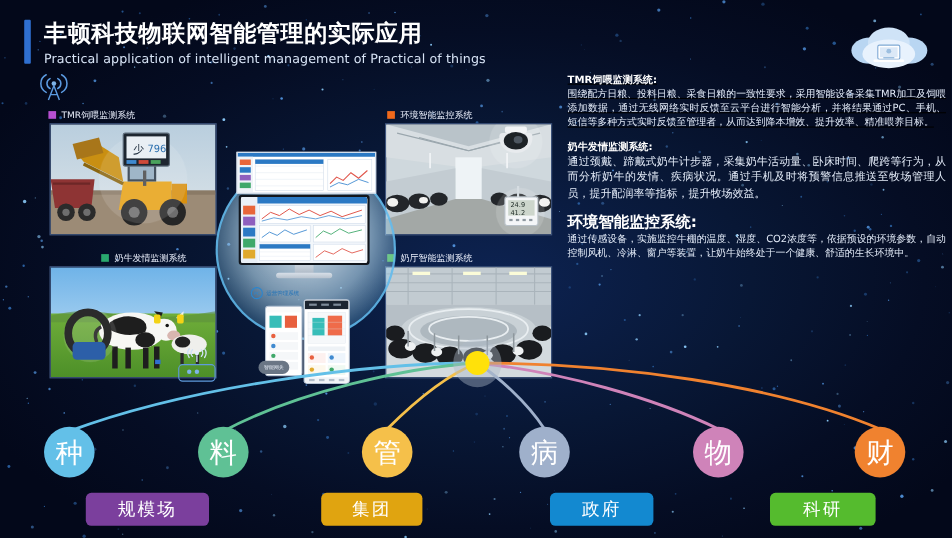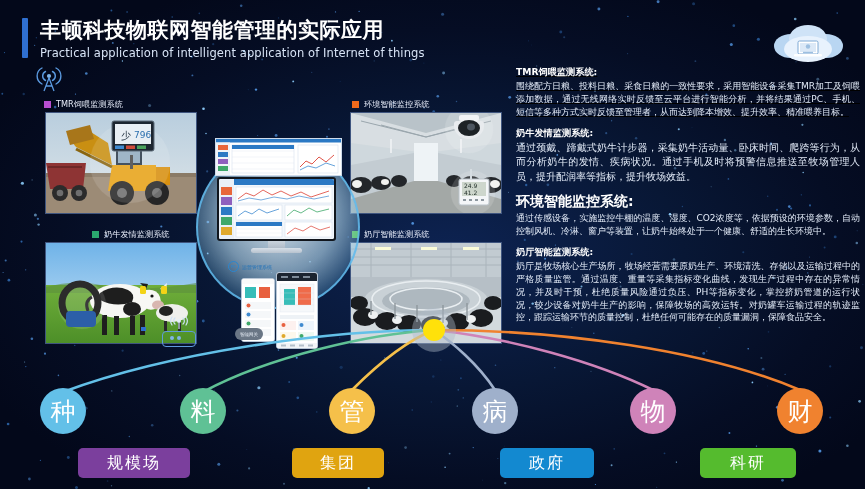--- a/index.html
+++ b/index.html
@@ -396,21 +396,21 @@
       <circle cx="35.4" cy="215.1" r="1.50" fill="#8fd0ff" opacity="0.59"></circle>
       <circle cx="482.3" cy="480.1" r="0.39" fill="#4f8fd8" opacity="0.44"></circle>
       <circle cx="213.2" cy="44.2" r="1.15" fill="#2a5fa0" opacity="0.42"></circle>
       <circle cx="761.4" cy="358.1" r="1.01" fill="#8fd0ff" opacity="0.33"></circle>
     </svg>
 
   <div class="hdr">
     <div class="hdr-bar"></div>
     <div>
       <div class="hdr-cn">丰顿科技物联网智能管理的实际应用</div>
-      <div class="hdr-en">Practical application of intelligent application of Internet of things</div>
+      <div class="hdr-en">Practical application of intelligent management of Practical of things</div>
     </div>
   </div>
 
   <svg class="tower-icon" viewBox="0 0 34 30">
     <g stroke="#5b9ae0" stroke-width="1.4" fill="none" stroke-linecap="round">
       <path d="M10 6 A9 9 0 0 0 10 22"></path>
         <path d="M13.5 9.5 A5 5 0 0 0 13.5 18.5"></path>
       <path d="M24 6 A9 9 0 0 1 24 22"></path>
         <path d="M20.5 9.5 A5 5 0 0 1 20.5 18.5"></path>
     </g>
@@ -836,19 +836,15 @@
         <div style="font-size: 9px; color: rgb(227, 235, 248); line-height: 1.42; text-align: justify;">围绕配方日粮、投料日粮、采食日粮的一致性要求，采用智能设备采集TMR加工及饲喂添加数据，通过无线网络实时反馈至云平台进行智能分析，并将结果通过PC、手机、短信等多种方式实时反馈至管理者，从而达到降本增效、提升效率、精准喂养目标。</div>
       </div>
       <div style="margin-bottom: 9px;">
         <div style="font-size: 9.2px; font-weight: bold; color: rgb(255, 255, 255); margin-bottom: 1px;">奶牛发情监测系统:</div>
         <div style="font-size: 10px; color: rgb(227, 235, 248); line-height: 1.42; text-align: justify;">通过颈戴、蹄戴式奶牛计步器，采集奶牛活动量、卧床时间、爬跨等行为，从而分析奶牛的发情、疾病状况。通过手机及时将预警信息推送至牧场管理人员，提升配润率等指标，提升牧场效益。</div>
       </div>
       <div style="margin-bottom: 9px;">
         <div style="font-size: 14px; font-weight: bold; color: rgb(255, 255, 255); margin-bottom: 1px;">环境智能监控系统:</div>
         <div style="font-size: 9px; color: rgb(227, 235, 248); line-height: 1.42; text-align: justify;">通过传感设备，实施监控牛棚的温度、湿度、CO2浓度等，依据预设的环境参数，自动控制风机、冷淋、窗户等装置，让奶牛始终处于一个健康、舒适的生长环境中。</div>
       </div>
-      <div style="margin-bottom: 9px;">
-        <div style="font-size: 9.2px; font-weight: bold; color: rgb(255, 255, 255); margin-bottom: 1px;">奶厅智能监测系统:</div>
-        <div style="font-size: 9px; color: rgb(227, 235, 248); line-height: 1.42; text-align: justify;">奶厅是牧场核心生产场所，牧场经营需要原奶生产、环境清洗、存储以及运输过程中的严格质量监管。通过温度、重量等采集指标变化曲线，发现生产过程中存在的异常情况，并及时干预，杜绝质量风险通过负压、PH等指标变化，掌控挤奶管道的运行状况，较少设备对奶牛生产的影响，保障牧场的高效运转。对奶罐车运输过程的轨迹监控，跟踪运输环节的质量控制，杜绝任何可能存在的质量漏洞，保障食品安全。</div>
-      </div>
     </div>
 
 </div>
 
 </body></html>

